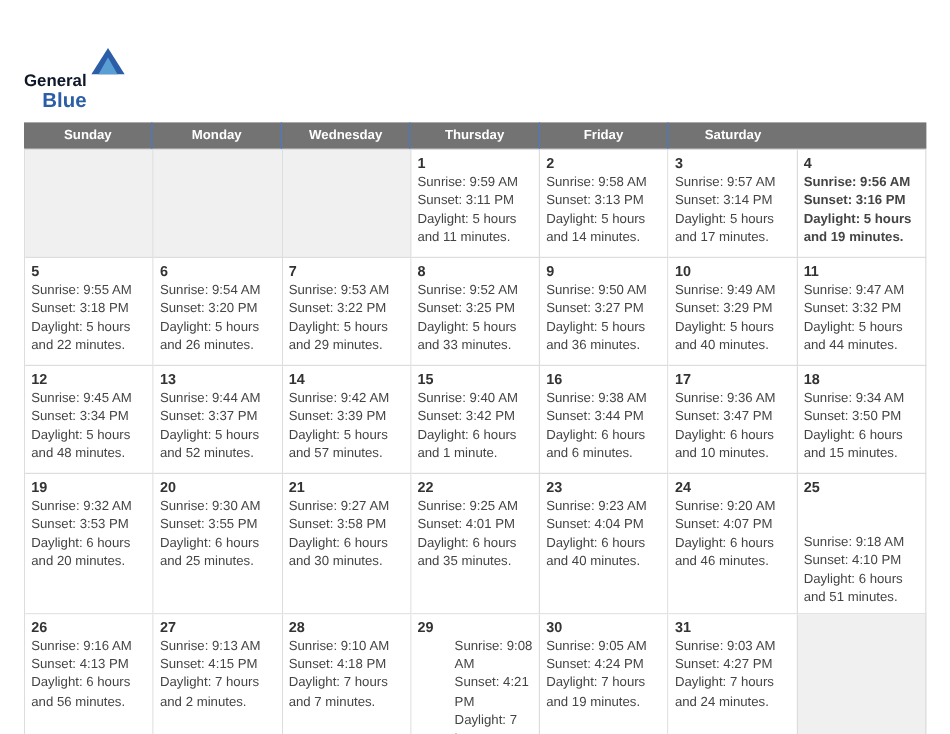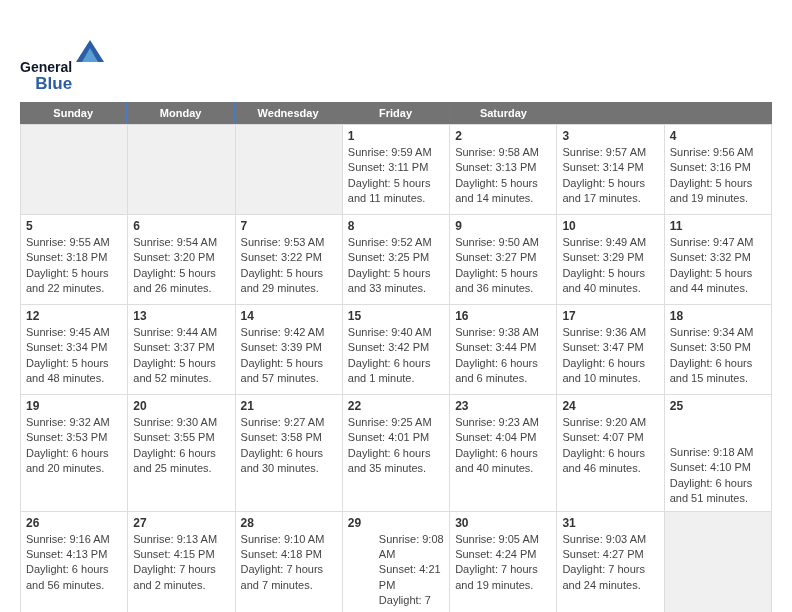--- a/index.html
+++ b/index.html
@@ -49,20 +49,21 @@
     <div class="month-title"></div>
     <div class="location"></div>
   </div>
 </div>
 
 <div class="calendar">
   <div class="cal-header" id="cal-header">
       <div class="cal-header-cell">Sunday</div>
       <div class="cal-header-cell">Monday</div>
       <div class="cal-header-cell">Wednesday</div>
+      <div class="cal-header-cell">Thursday</div>
       <div class="cal-header-cell">Friday</div>
       <div class="cal-header-cell">Saturday</div>
     </div>
   <div class="cal-body" id="cal-body">
       <div class="cal-cell empty shaded"></div>
       <div class="cal-cell empty shaded"></div>
       <div class="cal-cell empty shaded"></div>
       <div class="cal-cell">
         <div class="day-num">1</div>
         <div class="day-info" style="white-space: pre-line;">Sunrise: 9:59 AM
@@ -79,21 +80,21 @@
       </div>
       <div class="cal-cell">
         <div class="day-num">3</div>
         <div class="day-info" style="white-space: pre-line;">Sunrise: 9:57 AM
 Sunset: 3:14 PM
 Daylight: 5 hours
 and 17 minutes.</div>
       </div>
       <div class="cal-cell">
         <div class="day-num">4</div>
-        <div class="day-info" style="white-space: pre-line;">Sunrise: 9:56 AM
+        <div class="day-info" style="white-space: pre-line; font-weight: bold;">Sunrise: 9:56 AM
 Sunset: 3:16 PM
 Daylight: 5 hours
 and 19 minutes.</div>
       </div>
       <div class="cal-cell">
         <div class="day-num">5</div>
         <div class="day-info" style="white-space: pre-line;">Sunrise: 9:55 AM
 Sunset: 3:18 PM
 Daylight: 5 hours
 and 22 minutes.</div>

